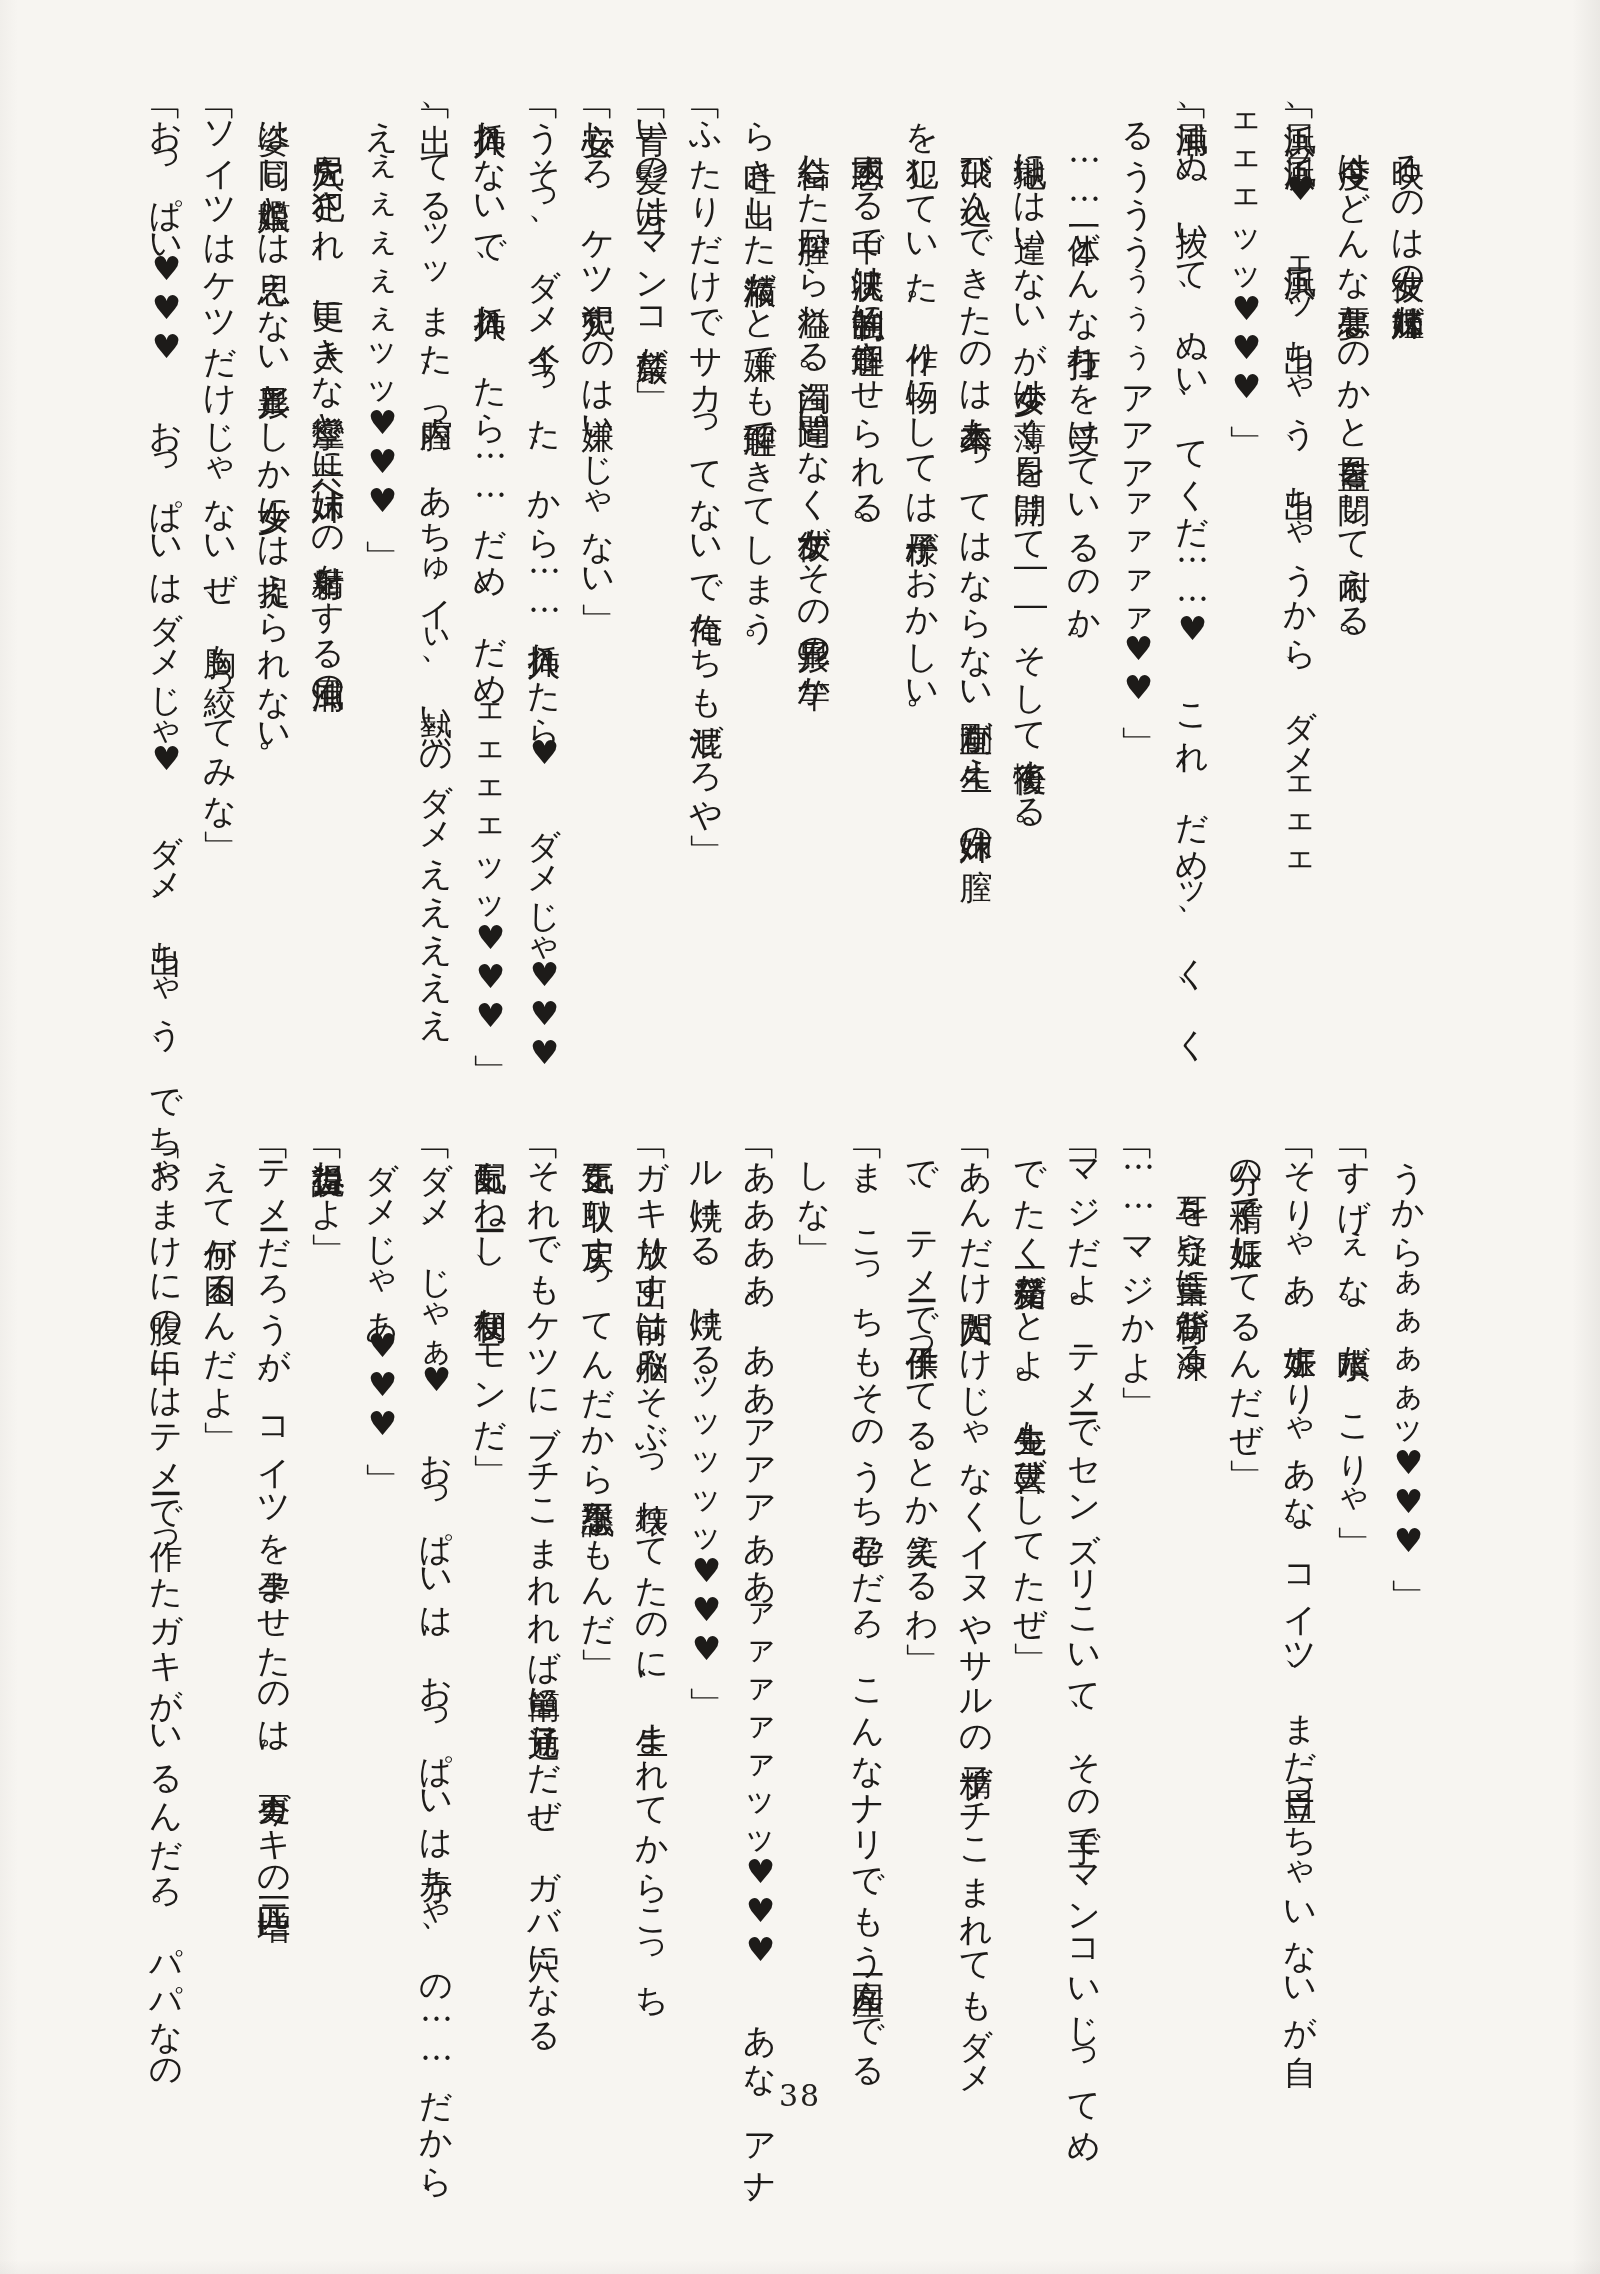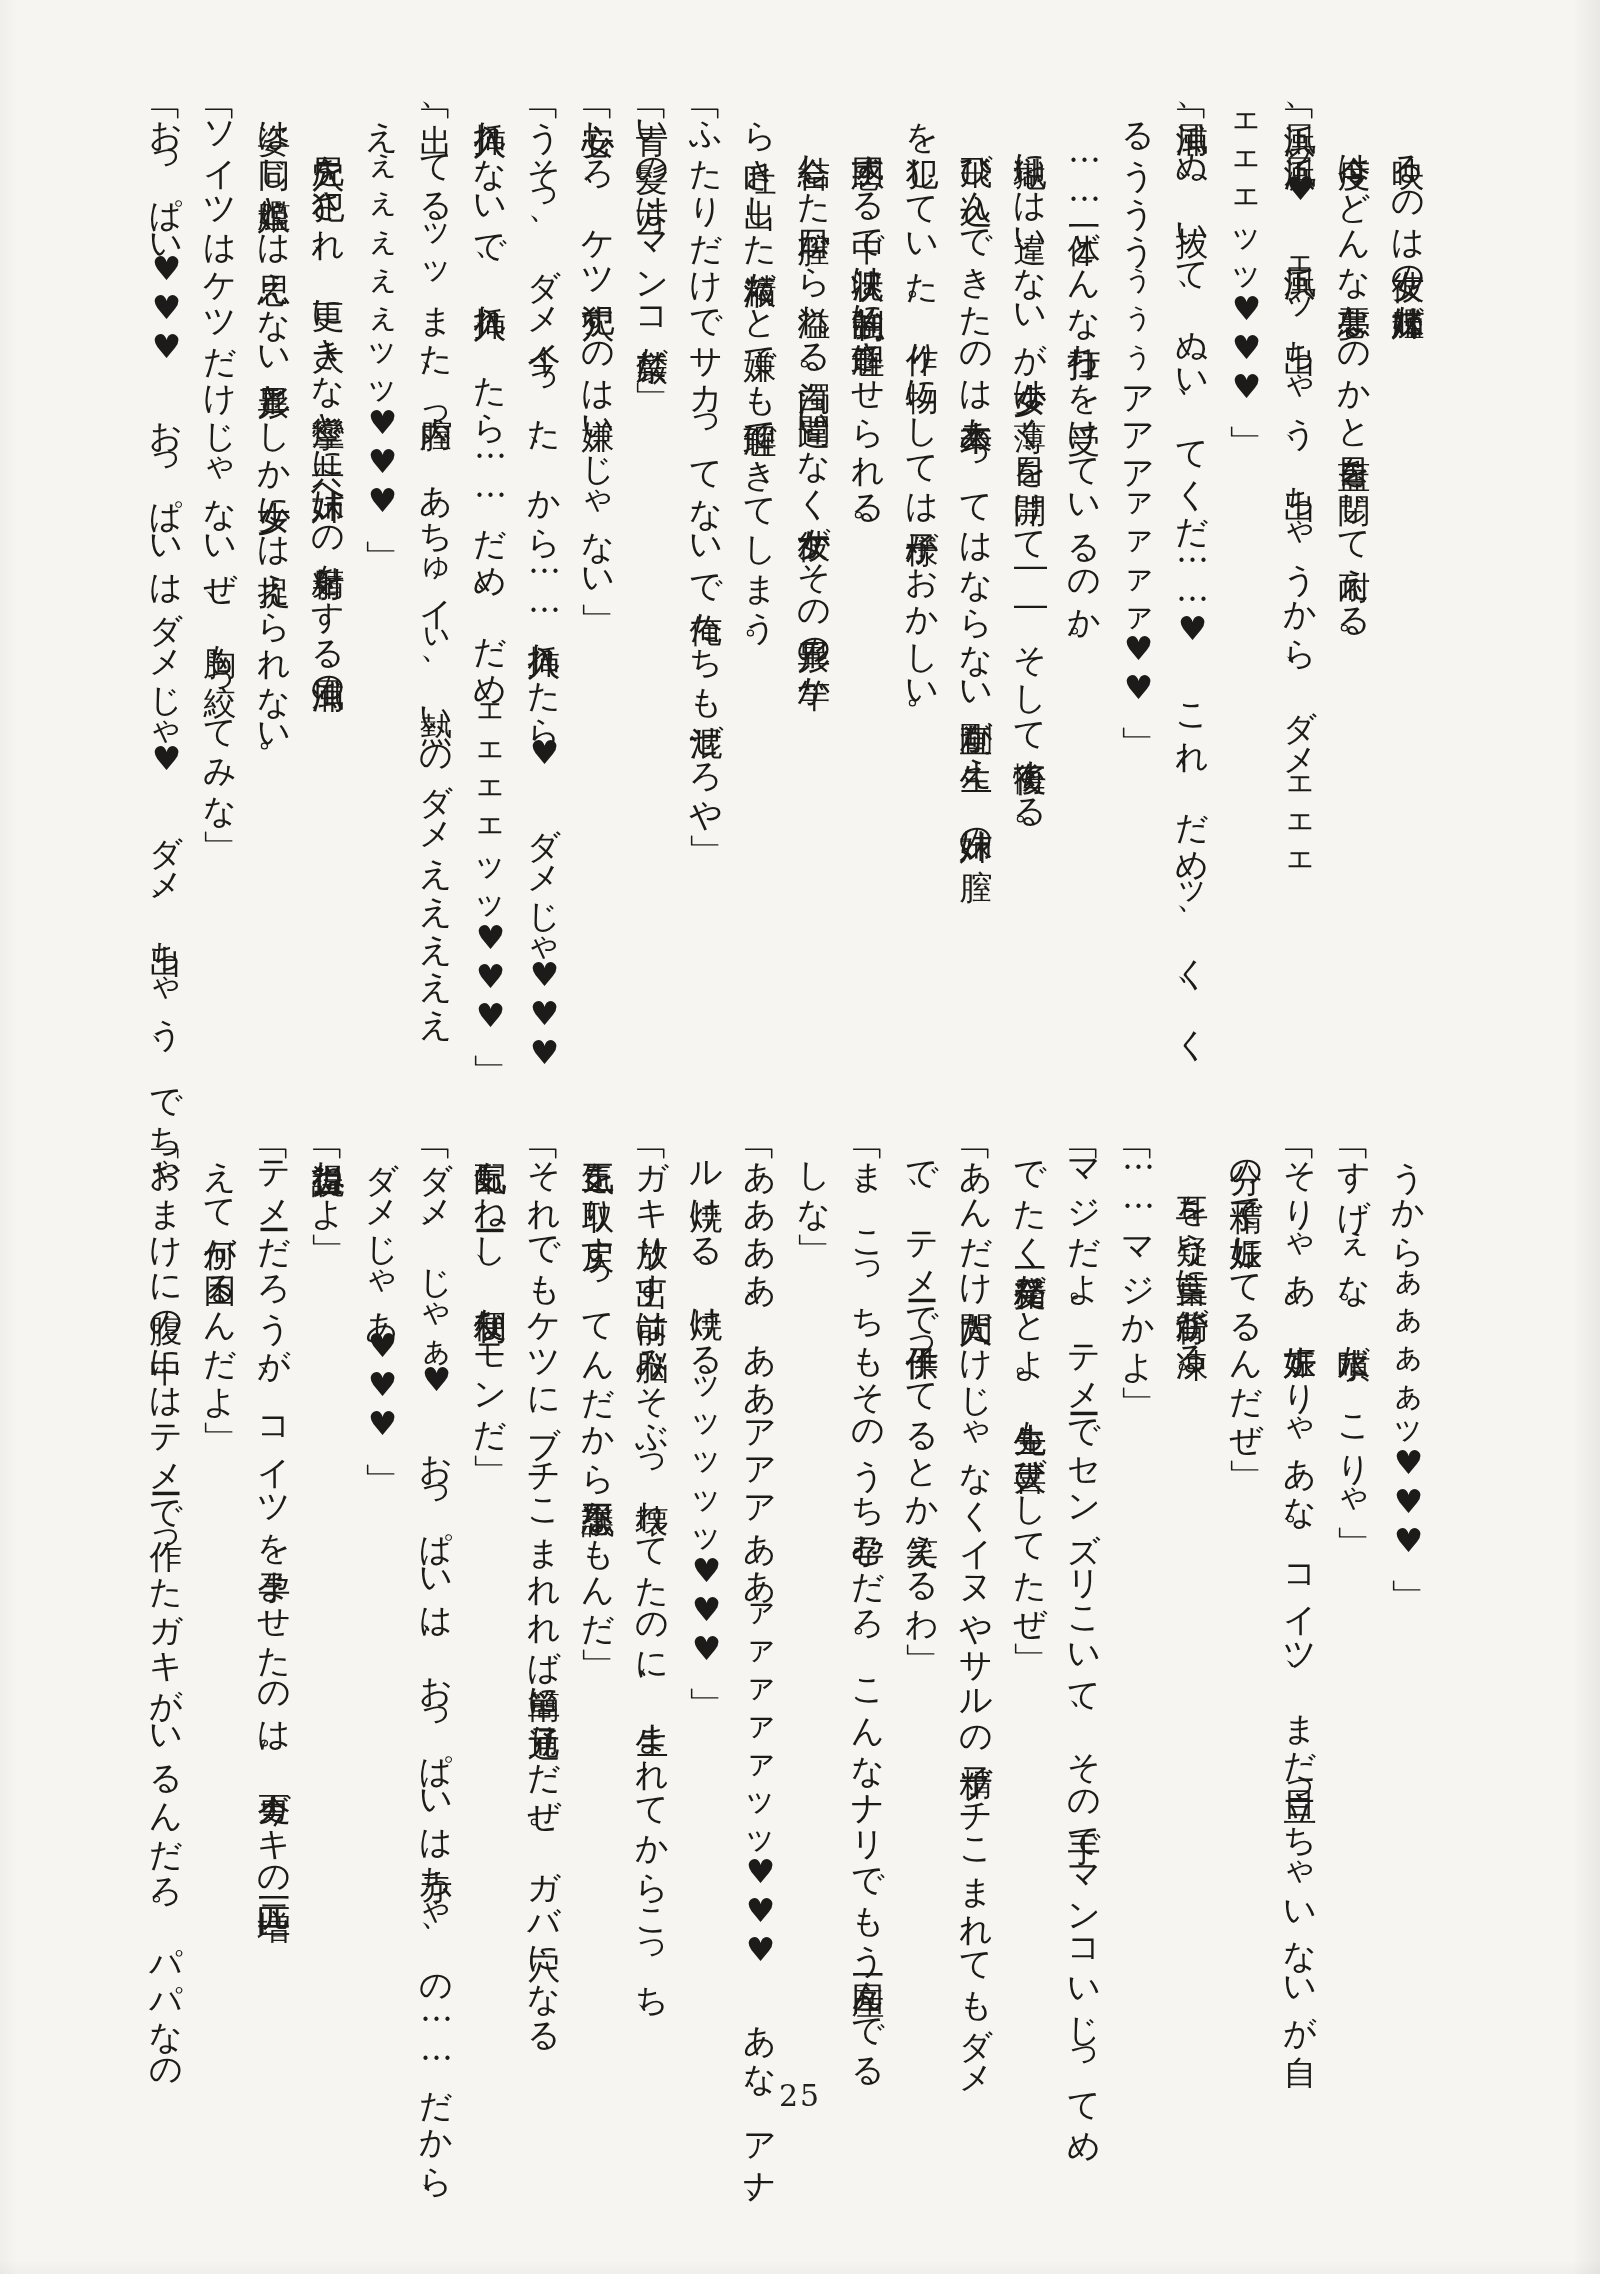--- a/index.html
+++ b/index.html
@@ -102,14 +102,14 @@
       <p class="col">正気を取り戻すってんだから不思議なもんだ」</p>
       <p class="col">「それでもケツにブチこまれれば簡単に元通りだぜ。ガバ穴になる</p>
       <p class="col">気配もねーし、便利なモンだ」</p>
       <p class="col">「ダメ、じゃぁ♥　おっぱいは、おっぱいは赤ちゃ、の……だから、</p>
       <p class="col">ダメじゃあ♥♥♥」</p>
       <p class="col">「説得力ねーよ」</p>
       <p class="col">「テメーだろうが、コイツを孕ませたのは。今更ガキの一匹二匹増</p>
       <p class="col">えて何が困るんだよ」</p>
       <p class="col">「おまけに腹の中にはテメーで作ったガキがいるんだろ。パパなの</p>
     </div>
-  <div class="page-number">25</div>
+  <div class="page-number">38</div>
 </div>
 
 </body></html>

